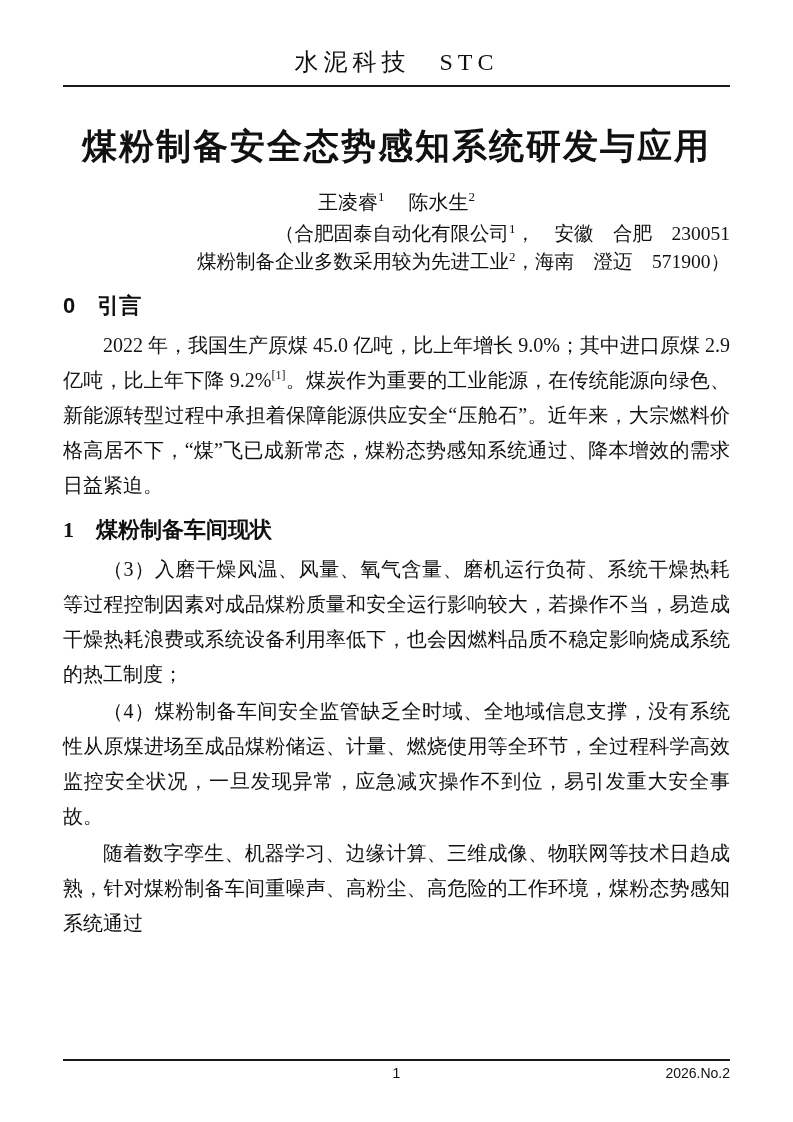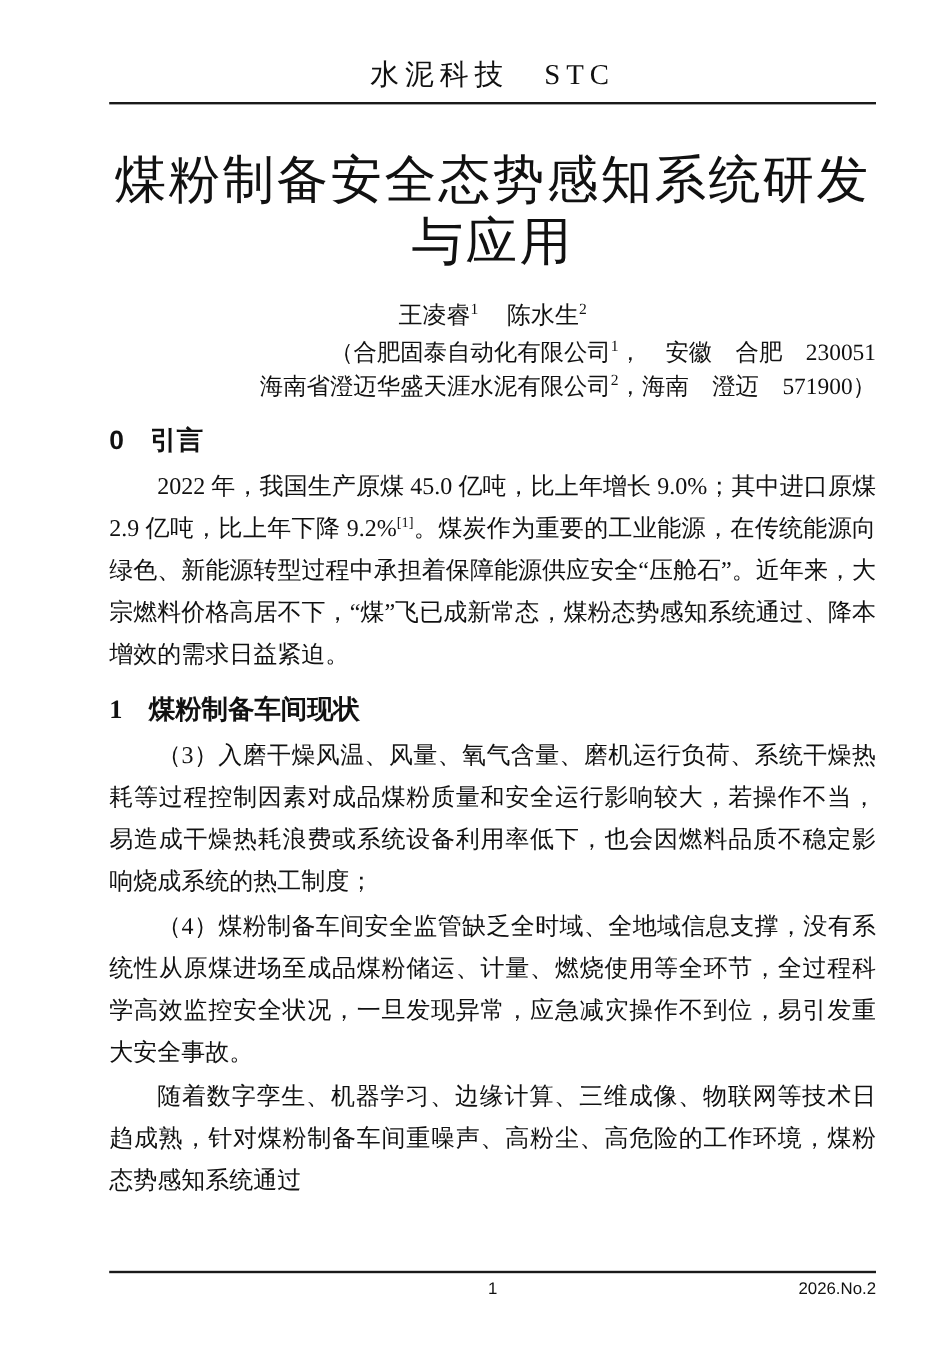--- a/index.html
+++ b/index.html
@@ -5,38 +5,37 @@
   html, body { margin: 0; padding: 0; background: #ffffff; }
   body {
     width: 793px; height: 1122px; position: relative;
     font-family: "Liberation Serif", serif;
     color: #111111;
   }
   .page {
     position: absolute; inset: 0;
     padding: 46px 63px 0 63px;
     box-sizing: border-box;
-    margin-left: 28px;
   }
   .journal-name {
     text-align: center;
     font-size: 24px;
     letter-spacing: 5px;
     font-family: "Liberation Serif", serif;
   }
   .header-rule {
     border: none;
     border-top: 2px solid #1a1a1a;
     margin: 7px 0 0 0;
   }
   .article-title {
     text-align: center;
     font-family: "Liberation Sans", sans-serif;
-    font-weight: 400;
-    font-size: 43px;
+    font-weight: 700;
+    font-size: 35px;
     letter-spacing: 2px;
     margin: 38px 0 0 0;
     line-height: 1.2;
   }
   .authors {
     text-align: center;
     font-size: 20px;
     margin-top: 22px;
     line-height: 26px;
   }
@@ -100,21 +99,21 @@
   </div>
 
   <h1 class="article-title">煤粉制备安全态势感知系统研发与应用</h1>
 
   <div class="authors">
     <span>王凌睿</span><sup>1</sup><span class="author-sep"></span><span>陈水生</span><sup>2</sup>
   </div>
 
   <div class="affiliations">
     <div class="affiliation-line"><span>（合肥固泰自动化有限公司</span><sup>1</sup><span>，　安徽　合肥　230051</span></div>
-    <div class="affiliation-line"><span>海南省澄迈华盛天涯水泥有限公司</span><sup>2</sup><span>，海南　澄迈　571900）</span></div>
+    <div class="affiliation-line"><span>煤粉制备企业多数采用较为先进工业</span><sup>2</sup><span>，海南　澄迈　571900）</span></div>
   </div>
 
   <h2 class="section-heading">0　引言</h2>
 
   <p class="body-para"><span>2022 年，我国生产原煤 45.0 亿吨，比上年增长 9.0%；其中进口原煤 2.9 亿吨，比上年下降 9.2%</span><sup class="ref-sup">[1]</sup><span>。煤炭作为重要的工业能源，在传统能源向绿色、新能源转型过程中承担着保障能源供应安全“压舱石”。近年来，大宗燃料价格高居不下，“煤”飞已成新常态，煤粉态势感知系统通过、降本增效的需求日益紧迫。</span></p>
 
   <h2 class="section-heading second">1　煤粉制备车间现状</h2>
 
   <p class="body-para">（3）入磨干燥风温、风量、氧气含量、磨机运行负荷、系统干燥热耗等过程控制因素对成品煤粉质量和安全运行影响较大，若操作不当，易造成干燥热耗浪费或系统设备利用率低下，也会因燃料品质不稳定影响烧成系统的热工制度；</p>
   <p class="body-para">（4）煤粉制备车间安全监管缺乏全时域、全地域信息支撑，没有系统性从原煤进场至成品煤粉储运、计量、燃烧使用等全环节，全过程科学高效监控安全状况，一旦发现异常，应急减灾操作不到位，易引发重大安全事故。</p>

